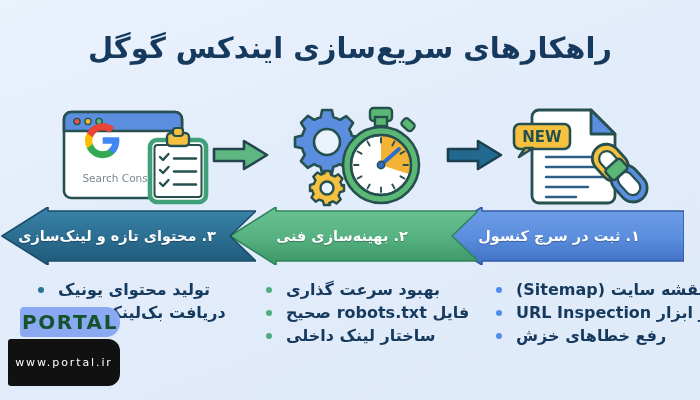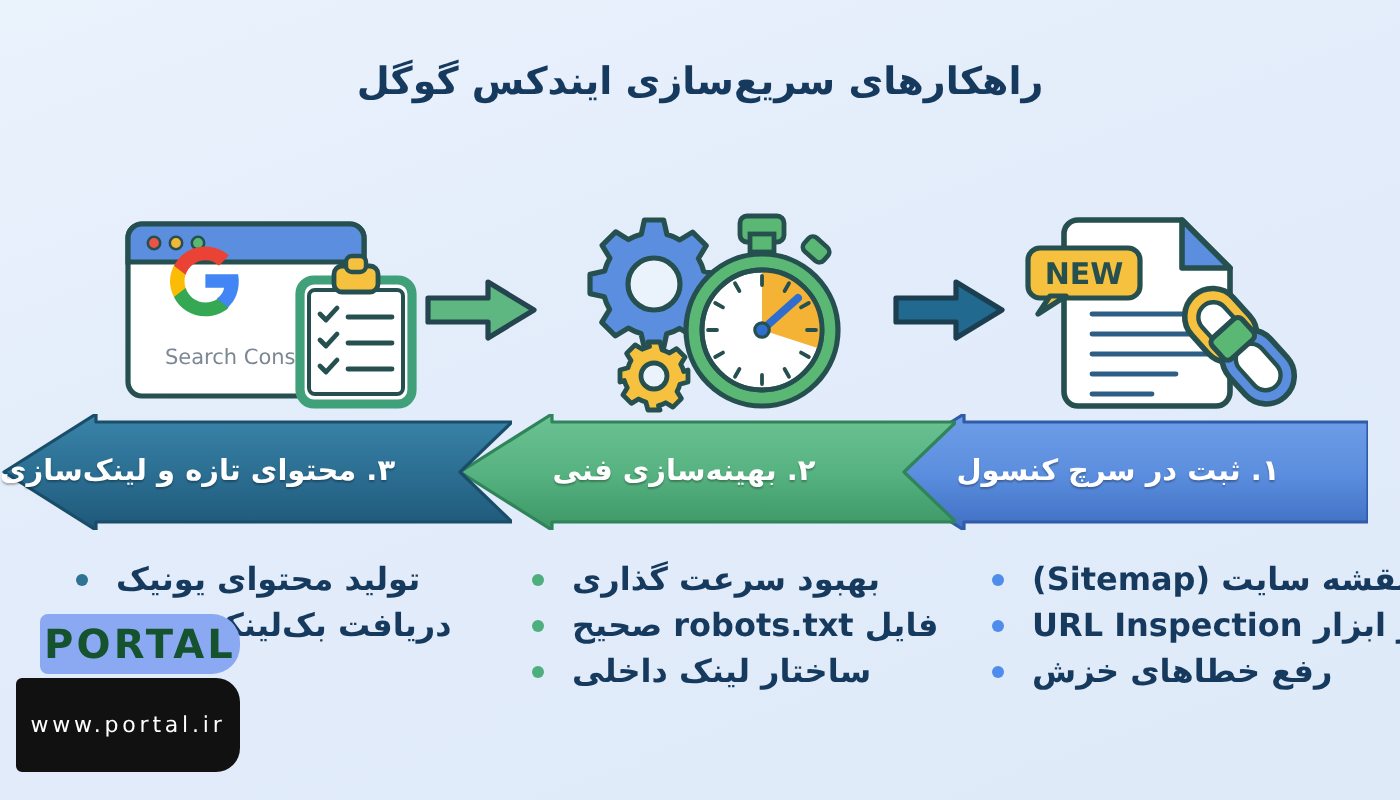--- a/index.html
+++ b/index.html
@@ -18,21 +18,21 @@
     direction: rtl;
   }
 
   
   .title {
     position: absolute;
     top: 30px;
     left: 0;
     width: 700px;
     text-align: center;
-    font-size: 19px;
+    font-size: 29px;
     font-weight: bold;
     color: #16395e;
     letter-spacing: 0px;
     line-height: 1.25;
     white-space: nowrap;
   }
 
   
   .icon-row {
     position: absolute;
@@ -72,21 +72,21 @@
     z-index: 2;
     color: #ffffff;
     font-size: 14.5px;
     font-weight: bold;
     text-shadow: 0 1px 1px rgba(0,0,0,.28);
     white-space: nowrap;
     padding-bottom: 1px;
   }
   .banner-1 { right: 16px;   width: 250px; }
   .banner-2 { right: 222px; width: 250px; }
-  .banner-3 { right: 444px; width: 256px; justify-content: flex-end; }
+  .banner-3 { right: 444px; width: 256px; }
   .banner-2 .btxt, .banner-3 .btxt { padding-right: 22px; }
 
   
   .cols {
     position: absolute;
     top: 278px;
     left: 0;
     width: 700px;
     height: 86px;
   }

